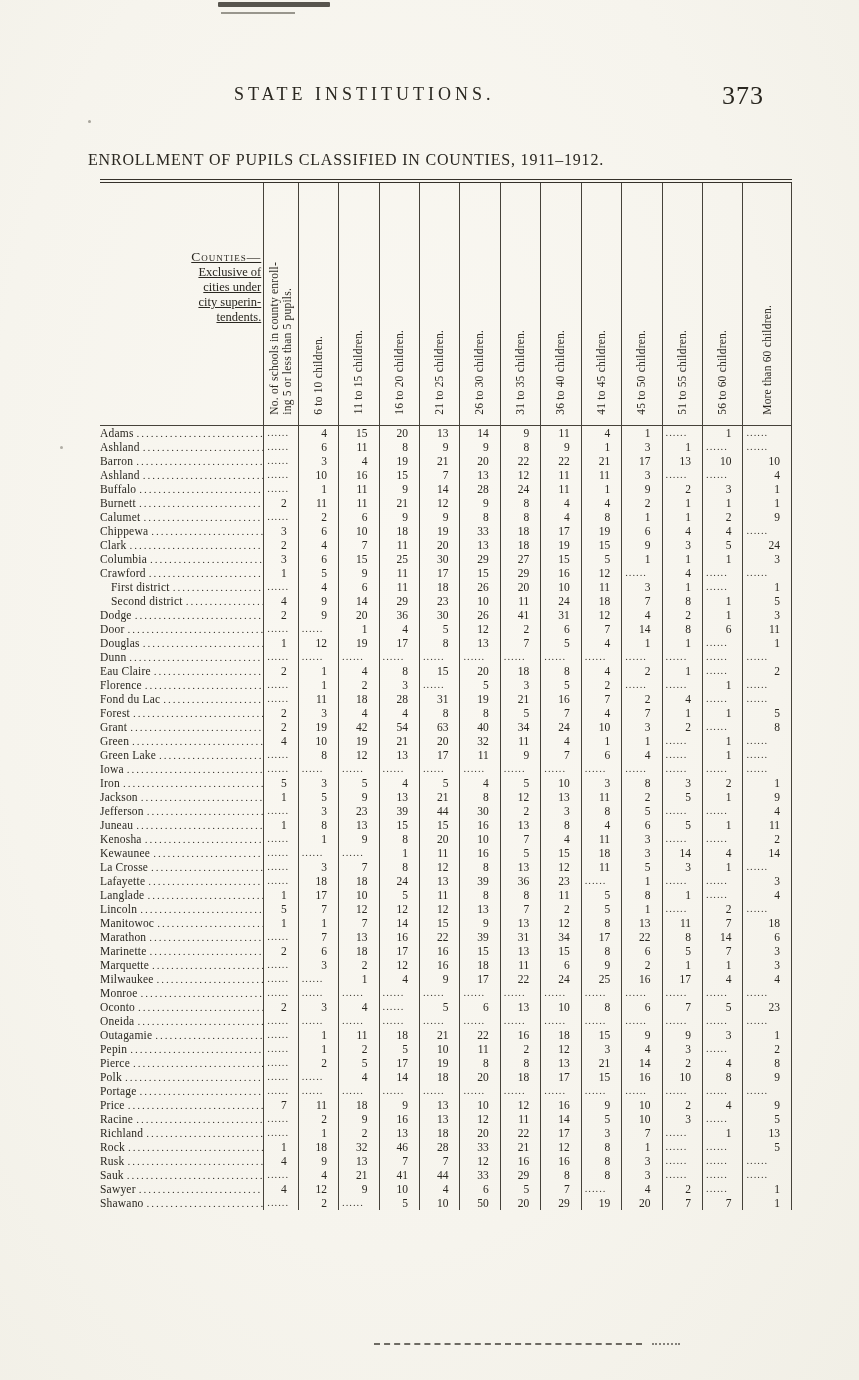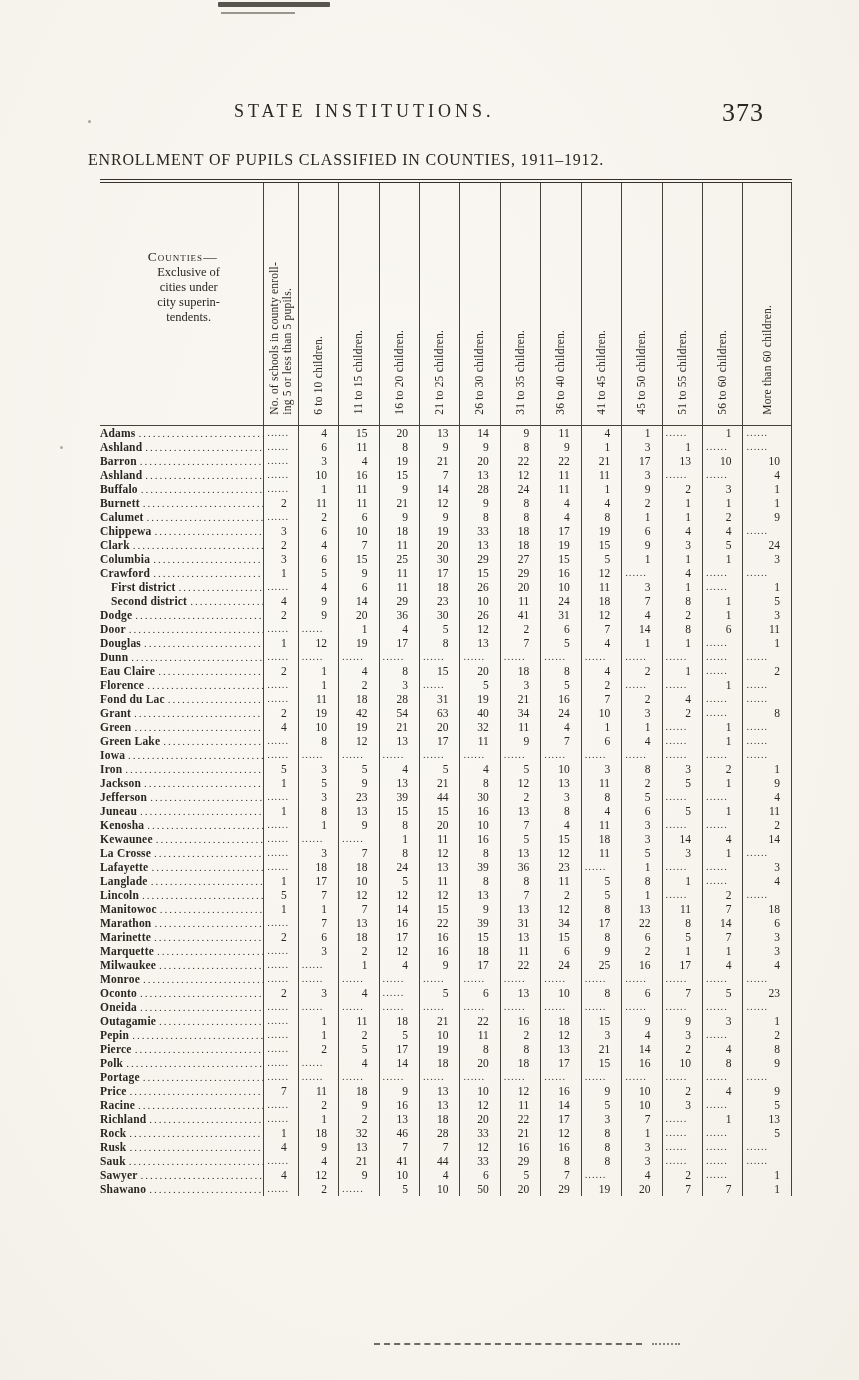--- a/index.html
+++ b/index.html
@@ -16,21 +16,21 @@
 
   
   .artifact-top-1 { position:absolute; left:218px; top:2px; width:112px; height:5px; background:#3c3831; border-radius:1px; opacity:.85; }
   .artifact-top-2 { position:absolute; left:221px; top:12px; width:74px; height:2px; background:#5a564c; opacity:.6; }
   .artifact-bottom-1 { position:absolute; left:374px; top:1343px; width:268px; border-top:2px dashed #4c4840; opacity:.8; }
   .artifact-bottom-2 { position:absolute; left:652px; top:1343px; width:28px; border-top:2px dotted #55514a; opacity:.7; }
   .speck-1 { position:absolute; left:88px; top:120px; width:3px; height:3px; background:#5a564c; border-radius:50%; opacity:.5; }
   .speck-2 { position:absolute; left:60px; top:446px; width:3px; height:3px; background:#5a564c; border-radius:50%; opacity:.45; }
 
   
-  .running-head { position:absolute; top:98px; left:100px; width:692px; height:26px; }
+  .running-head { position:absolute; top:81px; left:100px; width:692px; height:26px; }
   .rh-text { position:absolute; left:134px; top:3px; font-size:18px; letter-spacing:4px; }
   .page-number { position:absolute; right:28px; top:0; font-size:26px; letter-spacing:1px;margin-left:15px; }
 
   
   .doc-title { position:absolute; top:151px; left:88px; width:660px; font-size:16px; letter-spacing:.8px; white-space:nowrap; }
 
   
   table.enroll {
     position:absolute; top:179px; left:100px; width:692px;
     border-collapse:collapse; table-layout:fixed;
@@ -43,34 +43,34 @@
   .enroll thead th.num-head { border-left:1px solid #46423a; vertical-align:bottom; padding-bottom:6px; text-align:center; }
   .enroll thead th.last, .enroll tbody td.last { border-right:1px solid #46423a; }
   .vhead {
     display:inline-block;
     writing-mode:vertical-rl;
     transform:rotate(180deg);
     white-space:pre-line;
     font-size:11.5px; line-height:1.15; letter-spacing:.2px;
     text-align:left;
   }
-  th.county-head { width:162px; vertical-align:middle; text-align:center; padding:0 2px 34px 4px; }
+  th.county-head { width:162px; vertical-align:middle; text-align:right; padding:0 2px 34px 4px;text-decoration:underline; }
   .ch-title { font-variant:small-caps; font-size:13.5px; letter-spacing:1px; }
   .ch-rest { font-size:12.5px; line-height:1.2; padding-left:12px; white-space:pre-line; }
 
   .enroll tbody tr { height:14px; }
   .enroll tbody td { font-size:11.5px; line-height:14px; padding:0; }
   .enroll tbody td.num { border-left:1px solid #46423a; text-align:right; padding-right:11px; }
   .enroll tbody td.num.empty { padding-right:2px; }
   .enroll tbody td.num.empty::after {
     content:"......"; display:block; text-align:left; padding-left:3px;
     font-size:10.5px; letter-spacing:1px; color:#38342c;
   }
   td.county { white-space:nowrap; padding-left:3px; }
-  td.county .nm { letter-spacing:.2px;font-weight:bold; }
+  td.county .nm { letter-spacing:.2px; }
   td.county.indent .nm { padding-left:11px; }
   td.county .leader::after {
     content:"...................................................";
     letter-spacing:2px; font-size:11px; color:#332f28; margin-left:3px;
   }
 </style>
 </head>
 <body>
 
 <div class="page">
@@ -428,20 +428,36 @@
           <td class="num">19</td>
           <td class="num">21</td>
           <td class="num">16</td>
           <td class="num">7</td>
           <td class="num">2</td>
           <td class="num">4</td>
           <td class="num empty"></td>
           <td class="num last empty"></td>
         </tr>
         <tr>
+          <td class="county"><span class="nm">Forest</span><span class="leader"></span></td>
+          <td class="num">2</td>
+          <td class="num">3</td>
+          <td class="num">4</td>
+          <td class="num">4</td>
+          <td class="num">8</td>
+          <td class="num">8</td>
+          <td class="num">5</td>
+          <td class="num">7</td>
+          <td class="num">4</td>
+          <td class="num">7</td>
+          <td class="num">1</td>
+          <td class="num">1</td>
+          <td class="num last">5</td>
+        </tr>
+        <tr>
           <td class="county"><span class="nm">Grant</span><span class="leader"></span></td>
           <td class="num">2</td>
           <td class="num">19</td>
           <td class="num">42</td>
           <td class="num">54</td>
           <td class="num">63</td>
           <td class="num">40</td>
           <td class="num">34</td>
           <td class="num">24</td>
           <td class="num">10</td>

